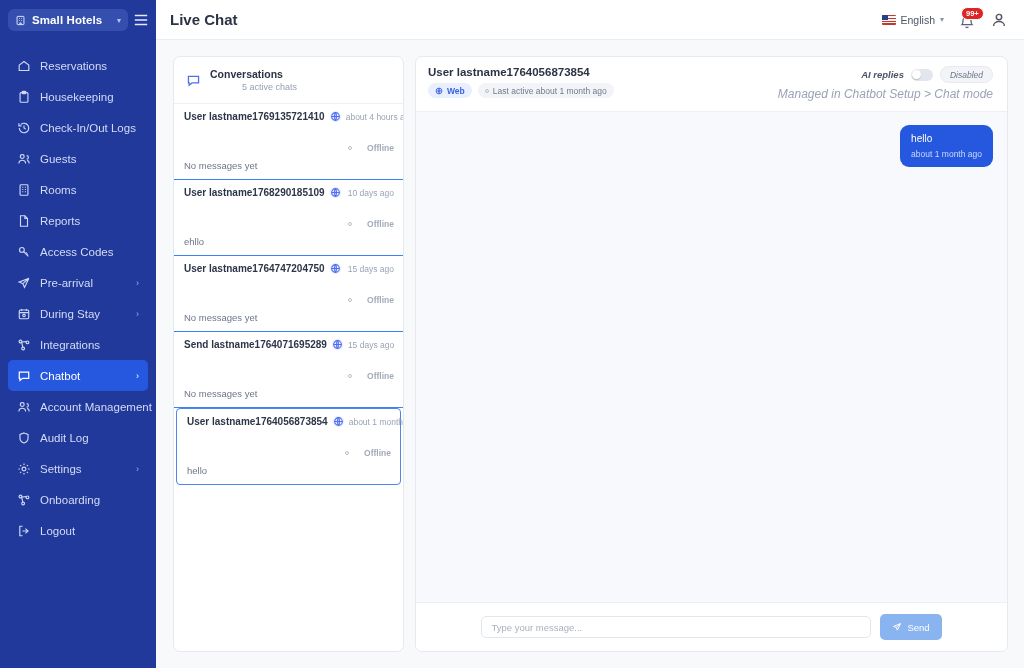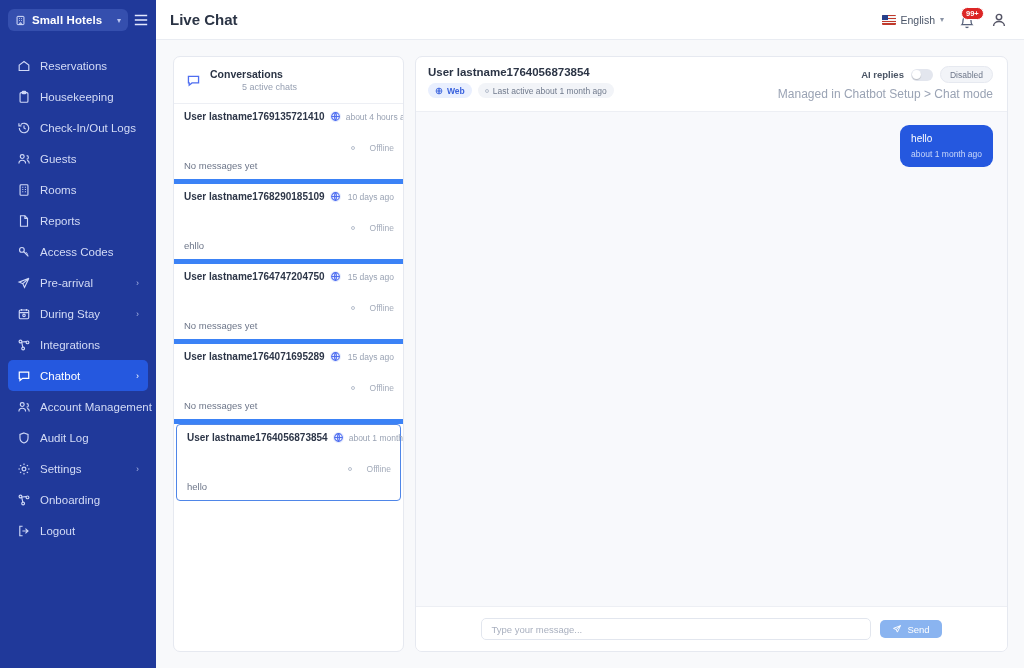--- a/index.html
+++ b/index.html
@@ -105,40 +105,40 @@
     border-bottom: 1px solid #edeff4;
     flex: 0 0 auto;
   }
   .conv-head-ico { width: 15px; height: 15px; color: #4f6ef0; flex: 0 0 15px; }
   .conv-head-title { font-size: 10.5px; font-weight: bold; color: #2b3445; line-height: 1.35; }
   .conv-head-sub { font-size: 9px; color: #97a0b2; line-height: 1.35; margin-left: 32px; }
 
   .conv-list { flex: 1 1 auto; overflow: hidden; display: flex; flex-direction: column; }
   .conv-item {
     padding: 7px 9px 8px 10px;
-    border-bottom: 5px solid #3b82f6;
+    border-bottom: 1px solid #3b82f6;
     cursor: pointer;
   }
   .conv-item.selected {
     border: 1.5px solid #4f86e8;
     border-radius: 4px;
     margin: 0 2px;
     background: #ffffff;
   }
   .conv-row1 { display: flex; align-items: center; gap: 5px; }
   .conv-name { font-size: 10px; font-weight: bold; color: #2d3648; white-space: nowrap; }
   .globe-chip {
     width: 11px; height: 11px; border-radius: 50%;
     background: #e8edfd; color: #4f6ef0;
     display: flex; align-items: center; justify-content: center; flex: 0 0 11px;
   }
   .conv-time { margin-left: auto; font-size: 8.5px; color: #9aa3b4; white-space: nowrap; }
   .conv-row2 { display: flex; align-items: center; margin-top: 3px; }
   .conv-preview { font-size: 9.5px; color: #6d7689; margin-top: 35px; }
-  .conv-status { margin-left: auto; font-size: 8.5px; color: #a3abba; display: flex; align-items: center; gap: 15px; }
+  .conv-status { margin-left: auto; font-size: 8.5px; color: #a3abba; display: flex; align-items: center; gap: 15px; font-weight: bold; }
   .dot { width: 4px; height: 4px; border-radius: 50%; border: 1px solid #b7bfcd; display: inline-block; }
 
   
   .chat-panel {
     flex: 1 1 auto;
     background: #ffffff;
     border: 1px solid #e6e9f0;
     border-radius: 7px;
     display: flex; flex-direction: column;
     overflow: hidden; min-width: 0;
@@ -154,21 +154,21 @@
   .chip-row { display: flex; align-items: center; gap: 6px; }
   .chip {
     display: inline-flex; align-items: center; gap: 4px;
     font-size: 8.5px; border-radius: 9px;
     padding: 2.5px 7px; white-space: nowrap;
   }
   .chip-web { background: #e9effe; color: #3b63dd; font-weight: bold; }
   .chip-web .chip-ico { width: 8px; height: 8px; color: #3b63dd; }
   .chip-active { background: #f2f4f8; color: #707a8c; }
 
-  .chat-head-right { margin-left: auto; display: flex; flex-direction: column; align-items: flex-end; gap: 4px; }
+  .chat-head-right { margin-left: auto; display: flex; flex-direction: column; align-items: flex-end; gap: 4px; font-style: italic; }
   .ai-row { display: flex; align-items: center; gap: 7px; }
   .ai-label { font-size: 9.5px; color: #4b5565; font-weight: bold; }
   .toggle {
     width: 22px; height: 12px; border-radius: 7px;
     background: #e3e6ee; position: relative; cursor: pointer; flex: 0 0 22px;
   }
   .toggle .knob {
     position: absolute; top: 1.5px; left: 1.5px;
     width: 9px; height: 9px; border-radius: 50%; background: #ffffff;
     box-shadow: 0 1px 1px rgba(0,0,0,.18);
@@ -201,21 +201,21 @@
     border: 1px solid #e2e6ee; border-radius: 5px;
     padding: 0 9px; font-size: 9.5px; color: #2b3445;
     font-family: "Liberation Sans", sans-serif;
     outline: none; background: #ffffff;
   }
   .msg-input::placeholder { color: #a9b0bf; }
   .send-btn {
     display: inline-flex; align-items: center; gap: 5px;
     background: #8ab4f0; color: #ffffff;
     border: none; border-radius: 5px;
-    height: 18px; padding: 0 12px;
+    height: 26px; padding: 0 12px;
     font-size: 9.5px; font-family: "Liberation Sans", sans-serif;
     cursor: pointer;
   }
   .send-ico { width: 10px; height: 10px; }
   svg { display: block; }
 </style>
 </head>
 <body>
 
 <div class="app">
@@ -511,21 +511,21 @@
               <span class="conv-preview">No messages yet</span>
               <span class="conv-status">
                   <i class="dot"></i>
                   <span>Offline</span>
                 </span>
             </div>
           </div>
 
           <div class="conv-item">
             <div class="conv-row1">
-              <span class="conv-name">User lastname1764071695289</span>
+              <span class="conv-name">Send lastname1764071695289</span>
               <span class="globe-chip">
                   <svg viewBox="0 0 16 16" fill="none" stroke="currentColor" stroke-width="1.6">
                     <circle cx="8" cy="8" r="5.6"></circle>
                     <path d="M2.4 8h11.2M8 2.4c1.9 2 1.9 9.2 0 11.2M8 2.4c-1.9 2-1.9 9.2 0 11.2"></path>
                   </svg>
                 </span>
               <span class="conv-time">15 days ago</span>
             </div>
             <div class="conv-row2">
               <span class="conv-preview">No messages yet</span>

